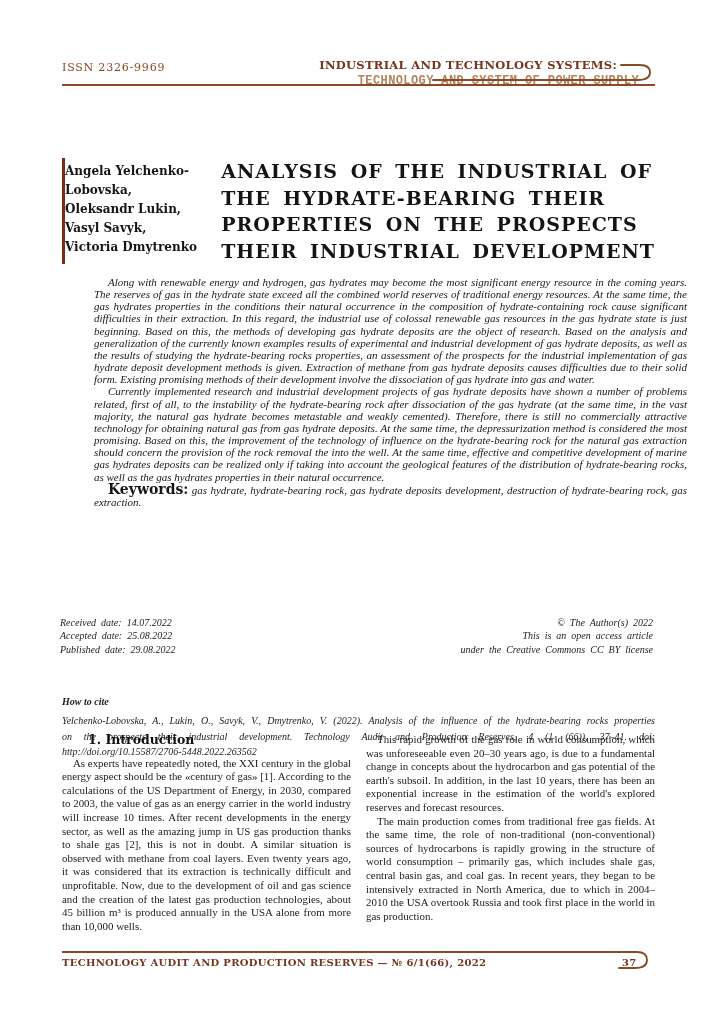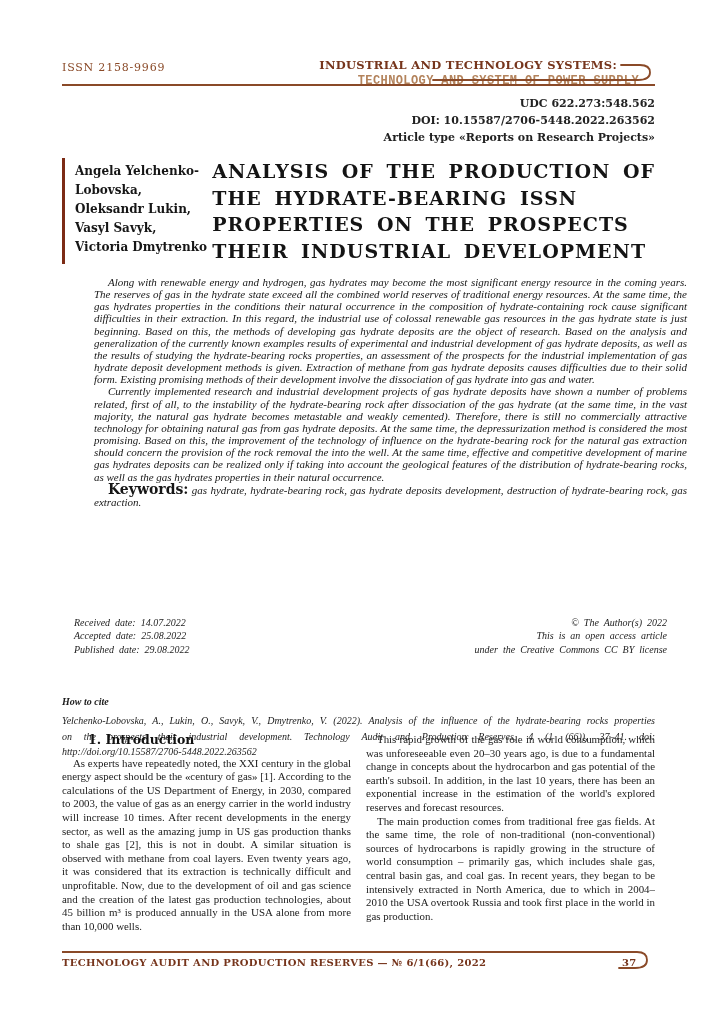--- a/index.html
+++ b/index.html
@@ -21,37 +21,37 @@
                border-top:2px solid var(--accent-mid,#8a4a28);}
 
   
   .meta{position:absolute;top:95px;left:62px;width:593px;text-align:right;
         font-family:"DejaVu Serif",serif;font-weight:bold;font-size:11px;
         line-height:17px;color:#222;}
 
   
   .byline{position:absolute;top:158px;left:62px;width:593px;display:flex;}
   .authors{width:197px;border-left:3px solid var(--author-bar,#7c2b15);
-           padding-left:10px;padding-top:4px;
+           padding-top:4px;
            font-family:"DejaVu Serif",serif;font-weight:bold;font-size:12px;
            line-height:19px;color:#161616;}
   .article-title{flex:1;font-family:"DejaVu Serif",serif;font-weight:bold;
                  font-size:19px;line-height:26.5px;letter-spacing:1px;word-spacing:5px;
                  color:#141414;white-space:nowrap;}
 
   
   .abstract{position:absolute;top:276px;left:62px;width:593px;
             font-family:"Liberation Serif",serif;font-style:italic;font-size:11px;
             line-height:12.15px;text-align:justify;color:#161616;margin-left:32px;}
   .abstract p{margin:0;text-indent:14px;}
   .kw-label{font-family:"DejaVu Serif",serif;font-weight:bold;font-style:normal;
             font-size:14px;}
 
   
-  .dates-row{position:absolute;top:616px;left:74px;width:593px;display:flex;
+  .dates-row{position:absolute;top:616px;left:60px;width:593px;display:flex;
              justify-content:space-between;font-family:"Liberation Serif",serif;
              font-style:italic;font-size:10px;line-height:13.3px;word-spacing:2.5px;}
   .copyright{text-align:right;}
 
   
   .cite{position:absolute;top:696px;left:62px;width:593px;
         font-family:"Liberation Serif",serif;font-style:italic;font-size:10px;}
   .cite-label{font-weight:bold;margin-bottom:6px;}
   .cite-text{line-height:15.5px;text-align:justify;word-spacing:3px;}
 
@@ -70,47 +70,42 @@
               font-family:"DejaVu Serif",serif;font-weight:bold;font-size:10px;
               letter-spacing:.3px;color:var(--accent-dark,#76351c);}
   .page-num{position:absolute;left:560px;top:0;}
 </style>
 </head>
 <body>
 
 <div class="page">
 
   <div class="masthead">
-    <div class="issn">ISSN 2158-9969</div>
+    <div class="issn">ISSN 2326-9969</div>
     <div class="journal-head">
       <div class="jt">INDUSTRIAL AND TECHNOLOGY SYSTEMS:</div>
       <div class="jst">TECHNOLOGY AND SYSTEM OF POWER SUPPLY</div>
     </div>
   </div>
   <svg class="header-bracket" width="232" height="28" viewBox="0 0 232 28" fill="none">
     <path d="M193 7 L212 7 Q222 7 222 14.5 Q222 22 210 22 L5 22" stroke="#8a4a28" stroke-width="1.8" stroke-linecap="round" fill="none"></path>
   </svg>
   <div class="header-rule"></div>
 
-  <div class="meta">
-    <div>UDC 622.273:548.562</div>
-    <div>DOI: 10.15587/2706-5448.2022.263562</div>
-    <div>Article type «Reports on Research Projects»</div>
-  </div>
 
   <div class="byline">
     <div class="authors">
       <div>Angela Yelchenko-Lobovska,</div>
       <div>Oleksandr Lukin,</div>
       <div>Vasyl Savyk,</div>
       <div>Victoria Dmytrenko</div>
     </div>
     <div class="article-title">
-      <div>ANALYSIS OF THE PRODUCTION OF</div>
-      <div>THE HYDRATE-BEARING ISSN</div>
+      <div>ANALYSIS OF THE INDUSTRIAL OF</div>
+      <div>THE HYDRATE-BEARING THEIR</div>
       <div>PROPERTIES ON THE PROSPECTS</div>
       <div>THEIR INDUSTRIAL DEVELOPMENT</div>
     </div>
   </div>
 
   <div class="abstract">
     <p>Along with renewable energy and hydrogen, gas hydrates may become the most significant energy resource in the coming years. The reserves of gas in the hydrate state exceed all the combined world reserves of traditional energy resources. At the same time, the gas hydrates properties in the conditions their natural occurrence in the composition of hydrate-containing rock cause significant difficulties in their extraction. In this regard, the industrial use of colossal renewable gas resources in the gas hydrate state is just beginning. Based on this, the methods of developing gas hydrate deposits are the object of research. Based on the analysis and generalization of the currently known examples results of experimental and industrial development of gas hydrate deposits, as well as the results of studying the hydrate-bearing rocks properties, an assessment of the prospects for the industrial implementation of gas hydrate deposit development methods is given. Extraction of methane from gas hydrate deposits causes difficulties due to their solid form. Existing promising methods of their development involve the dissociation of gas hydrate into gas and water.</p>
     <p>Currently implemented research and industrial development projects of gas hydrate deposits have shown a number of problems related, first of all, to the instability of the hydrate-bearing rock after dissociation of the gas hydrate (at the same time, in the vast majority, the natural gas hydrate becomes metastable and weakly cemented). Therefore, there is still no commercially attractive technology for obtaining natural gas from gas hydrate deposits. At the same time, the depressurization method is considered the most promising. Based on this, the improvement of the technology of influence on the hydrate-bearing rock for the natural gas extraction should concern the provision of the rock removal the into the well. At the same time, effective and competitive development of marine gas hydrates deposits can be realized only if taking into account the geological features of the distribution of hydrate-bearing rocks, as well as the gas hydrates properties in their natural occurrence.</p>
     <p><span class="kw-label">Keywords:</span><span> gas hydrate, hydrate-bearing rock, gas hydrate deposits development, destruction of hydrate-bearing rock, gas extraction.</span></p>
   </div>

